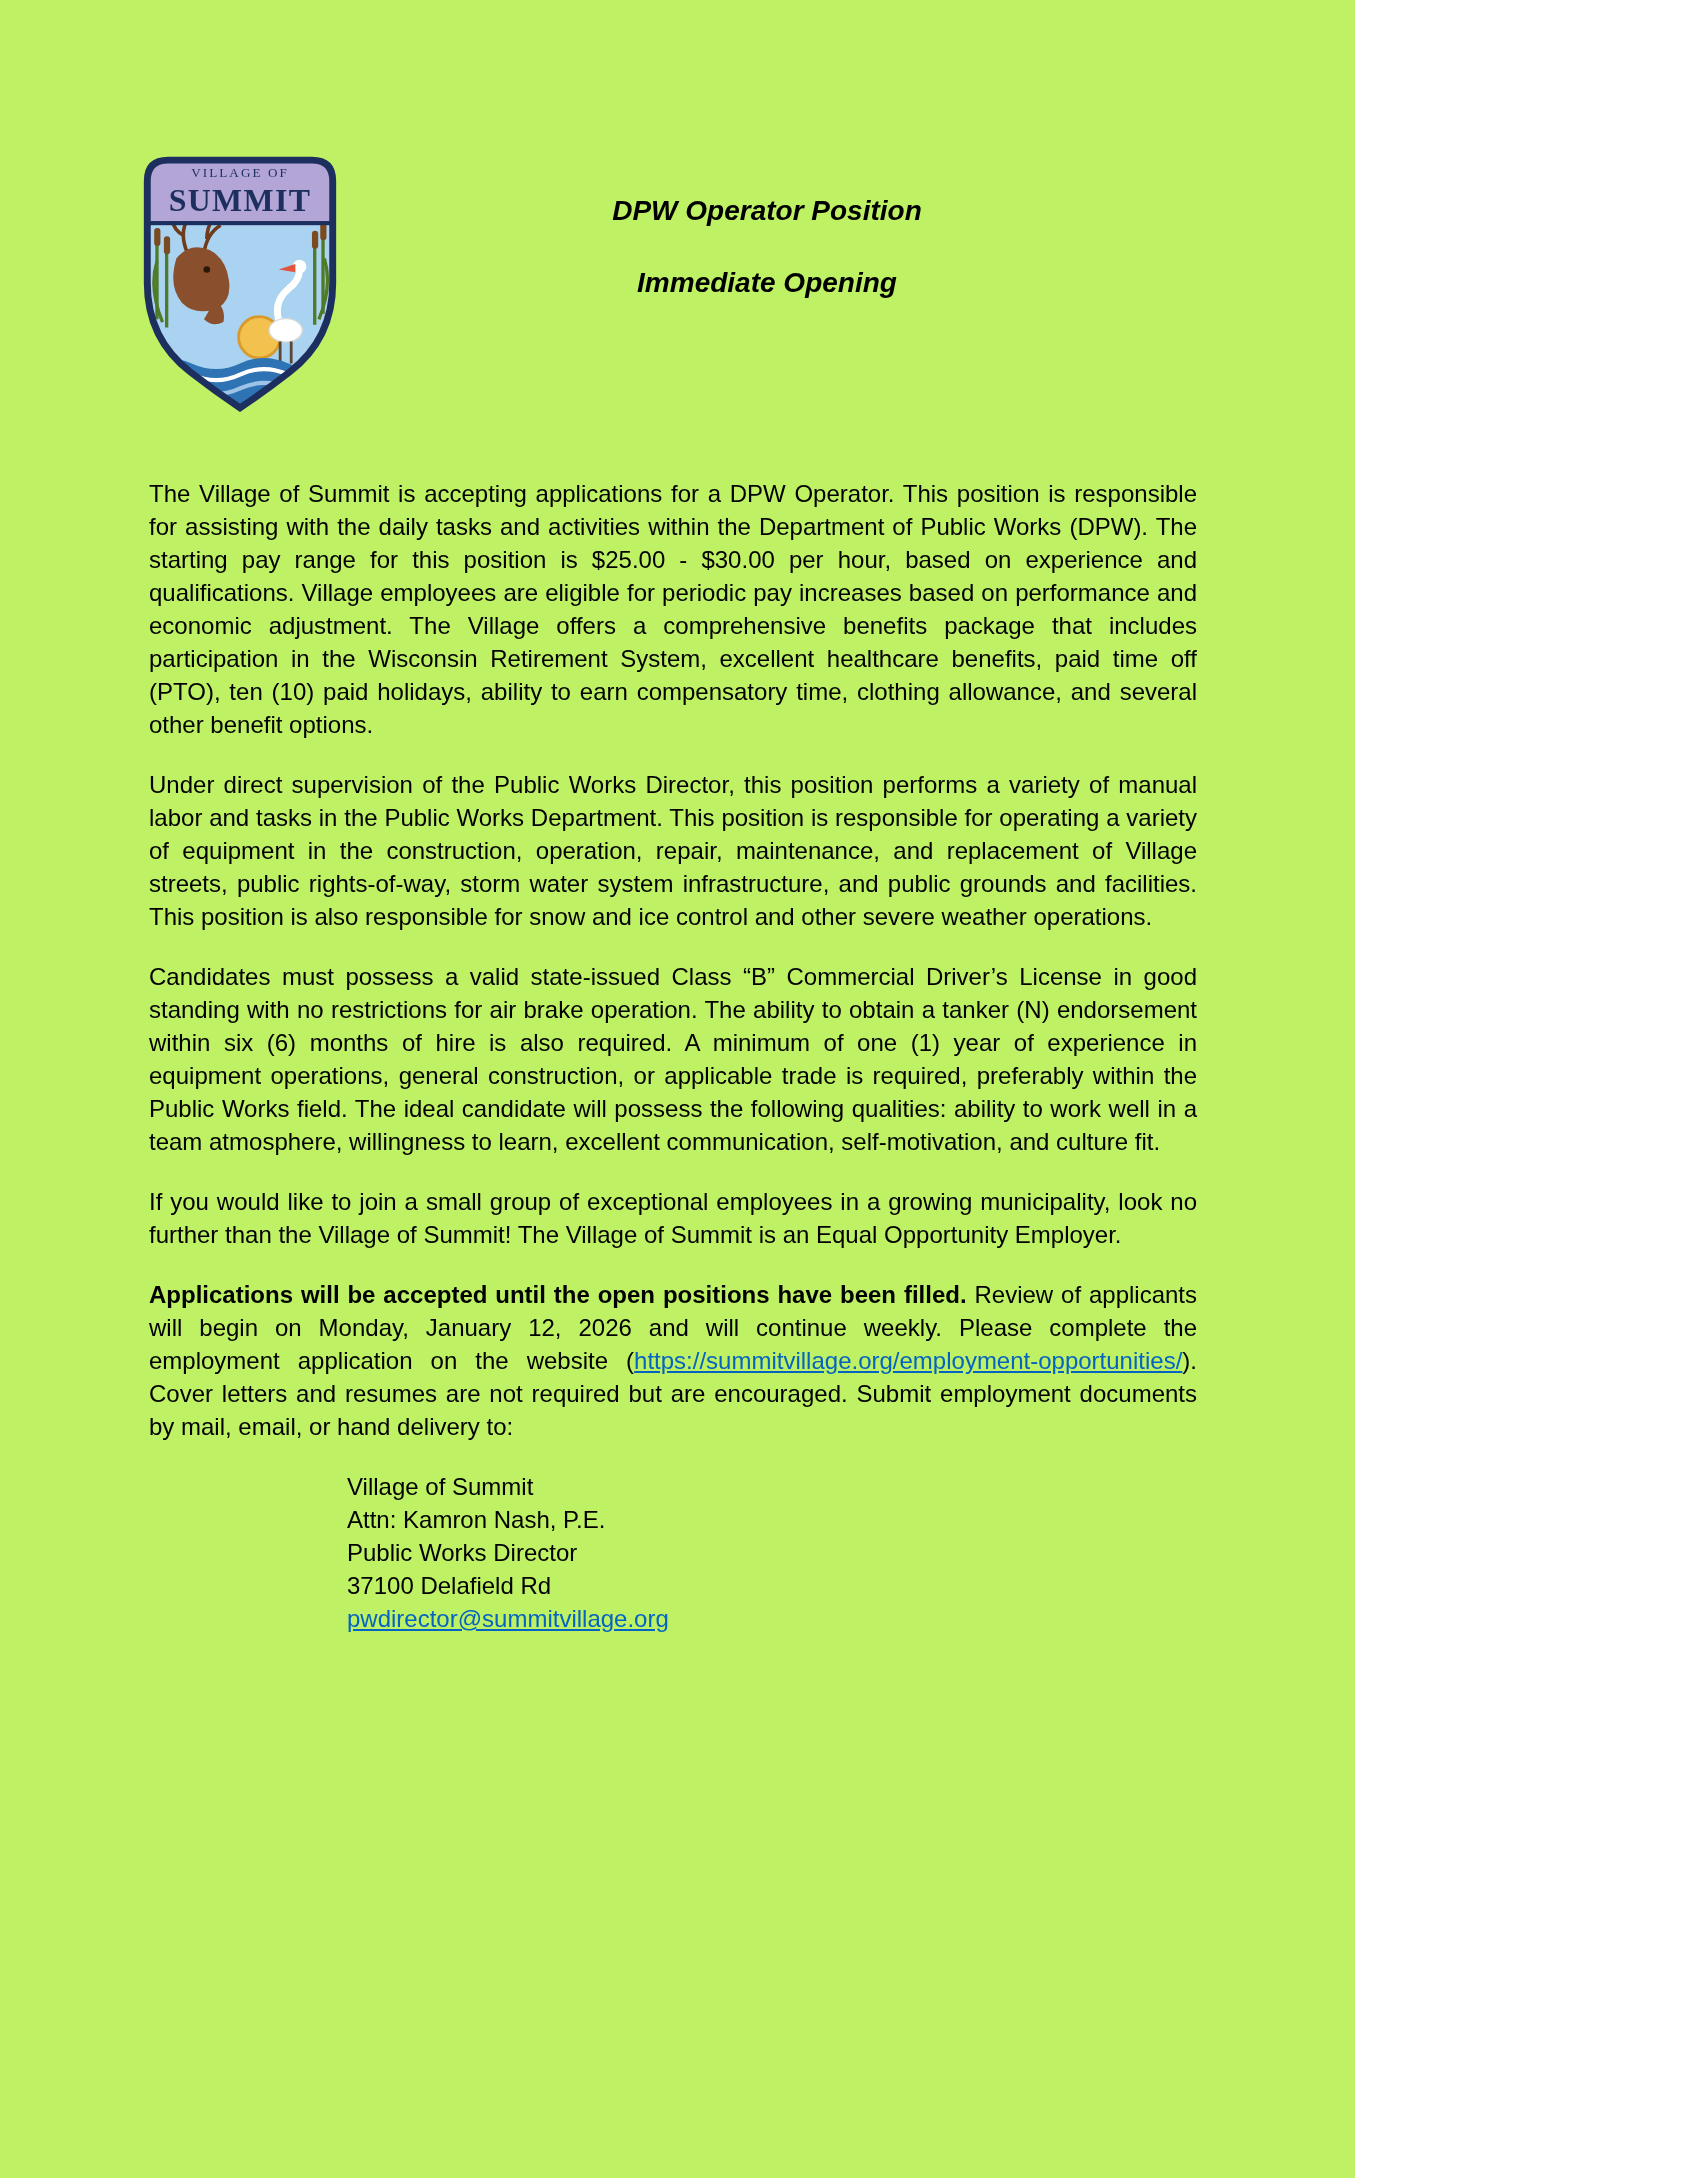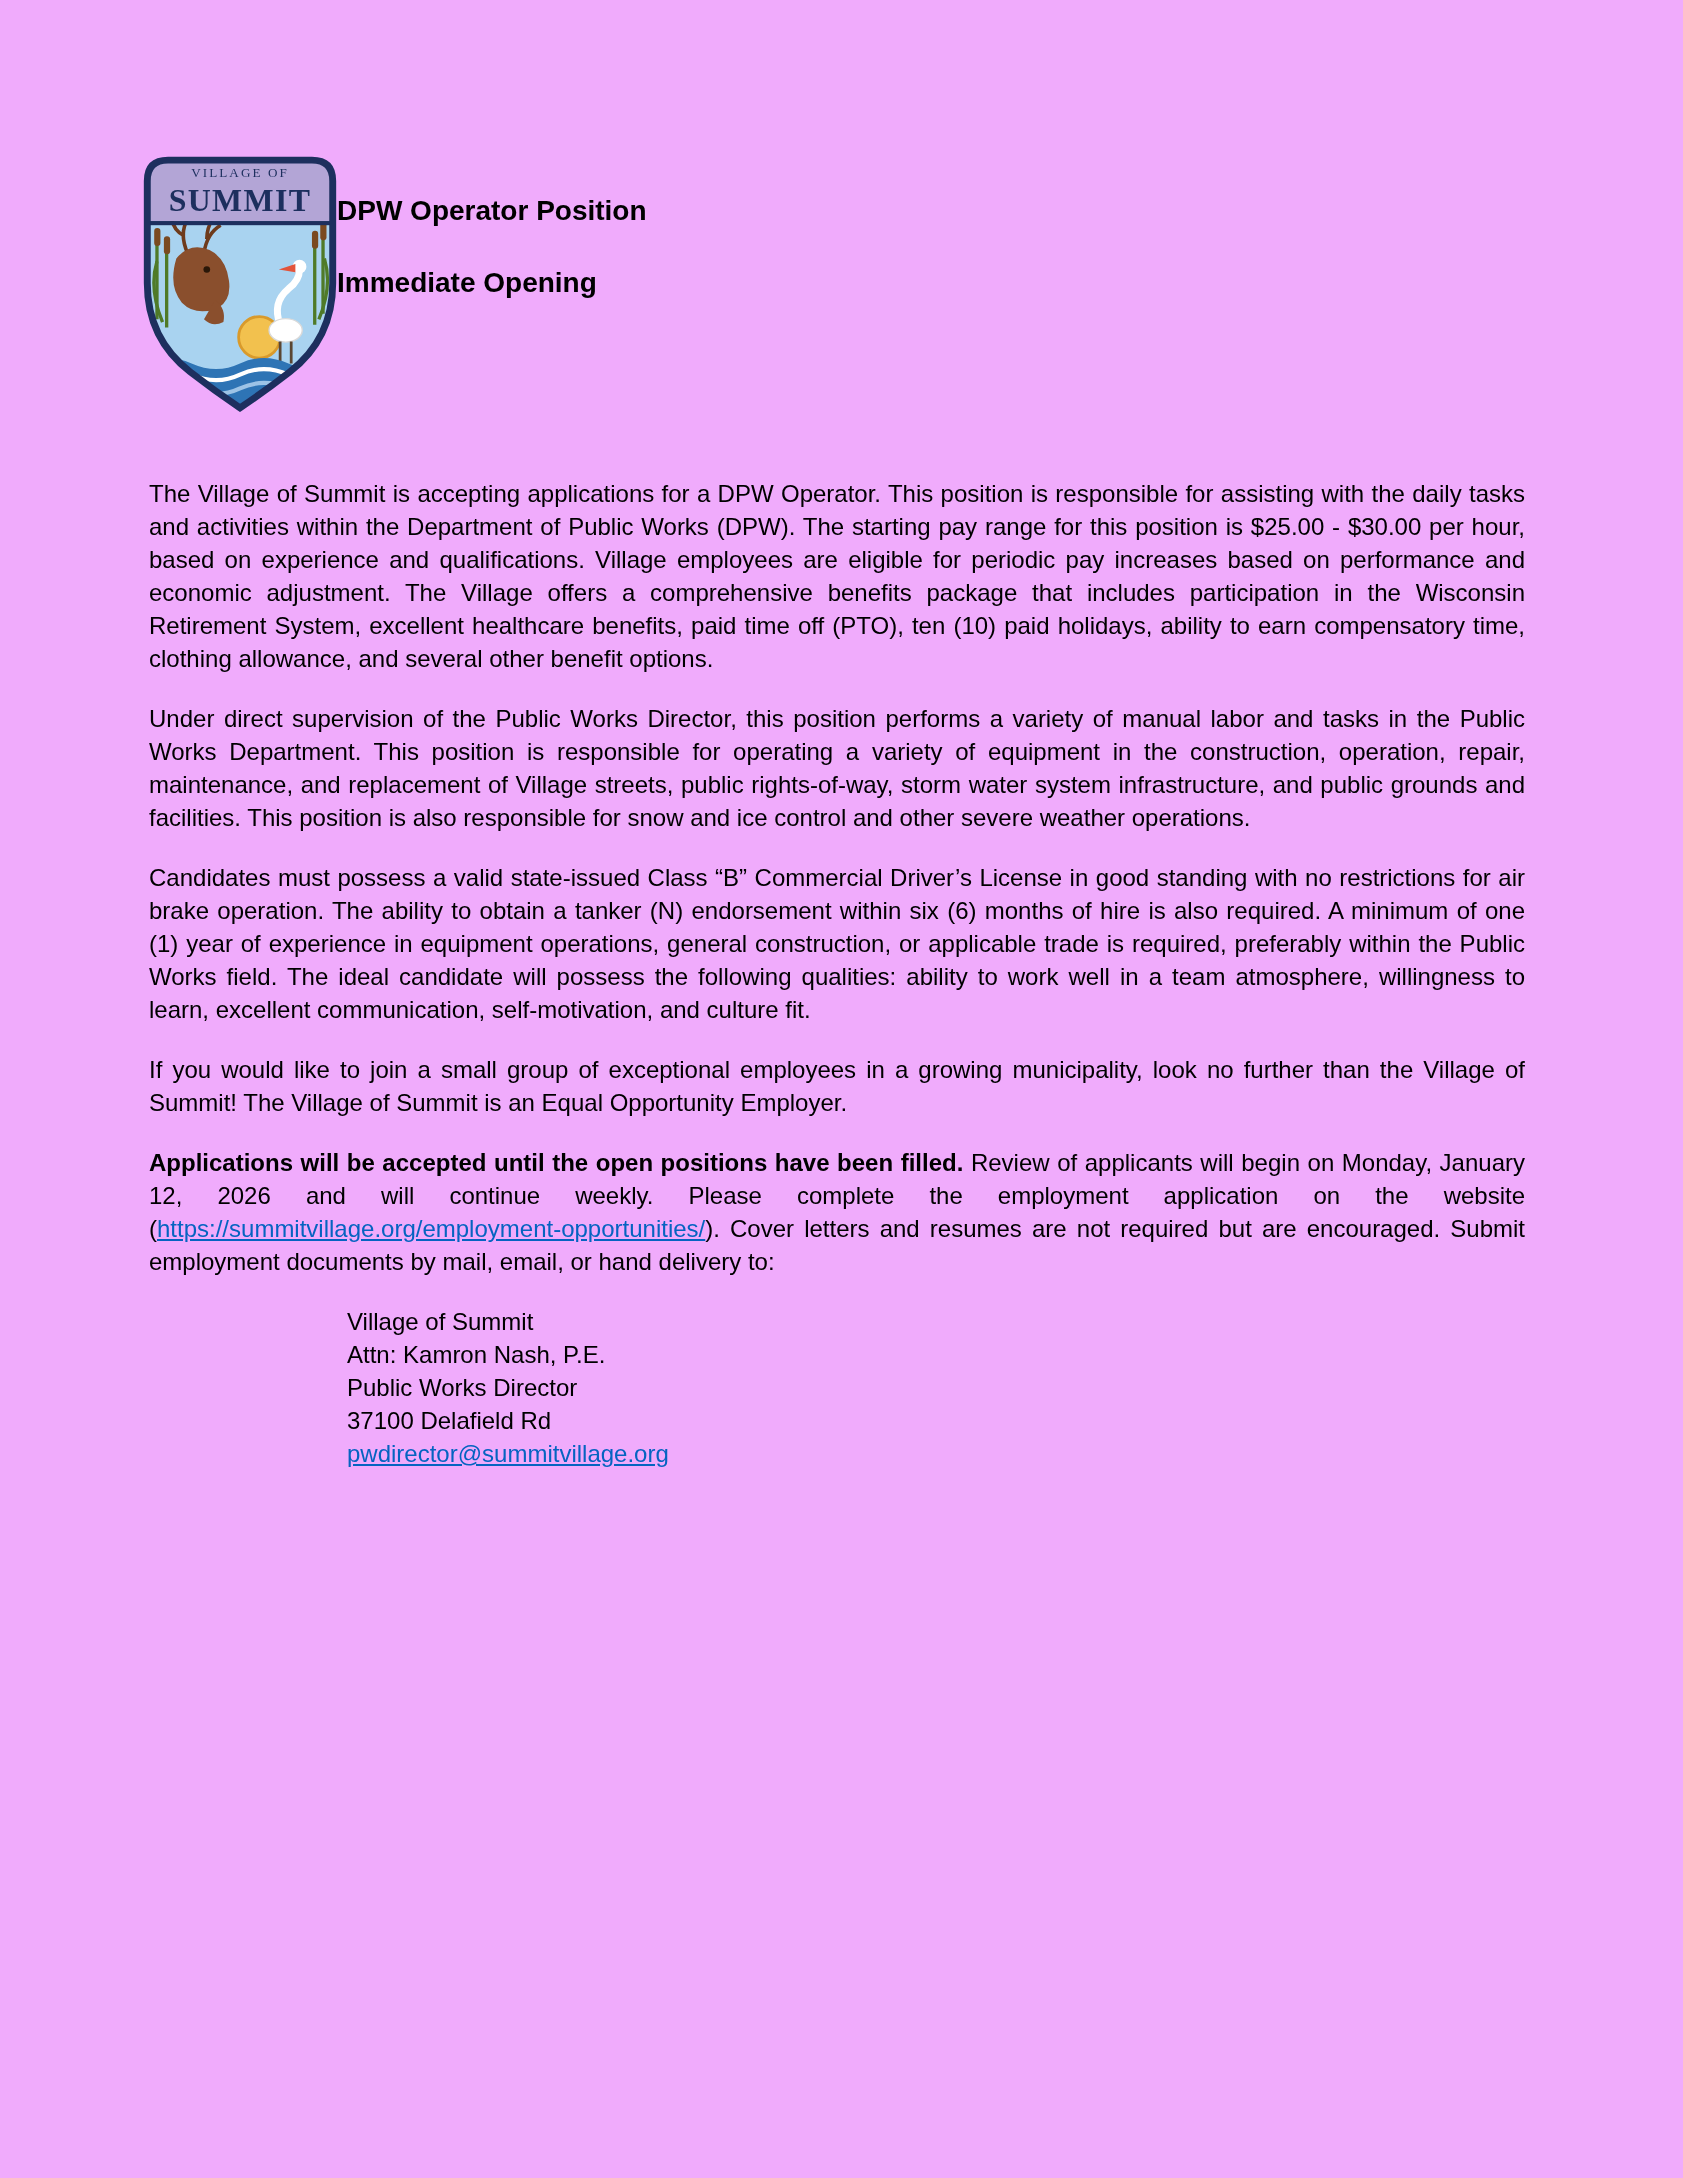--- a/index.html
+++ b/index.html
@@ -5,38 +5,40 @@
   * { box-sizing: border-box; }
   html, body { margin: 0; padding: 0; background: #ffffff; }
   body {
     width: 1683px;
     height: 2178px;
     font-family: "Liberation Sans", sans-serif;
     color: #000000;
   }
   .page {
     position: relative;
-    width: 1683px;
+    width: 1355px;
     height: 2178px;
-    background: #f0abfc;
+    background: #bef264;
     overflow: hidden;
   }
   .header {
     display: flex;
     align-items: flex-start;
     padding: 156px 158px 0 143px;
   }
   .logo-wrap {
     flex: 0 0 auto;
     width: 194px;
     height: 256px;
   }
   .titles {
     flex: 1 1 auto;
+    text-align: center;
     padding-top: 40px;
+    font-style: italic;
   }
   .title-line {
     font-weight: bold;
     font-size: 28px;
     line-height: 30px;
     margin: 0 0 42px 0;
   }
   .content {
     margin-top: 65px;
     padding: 0 158px 0 149px;

